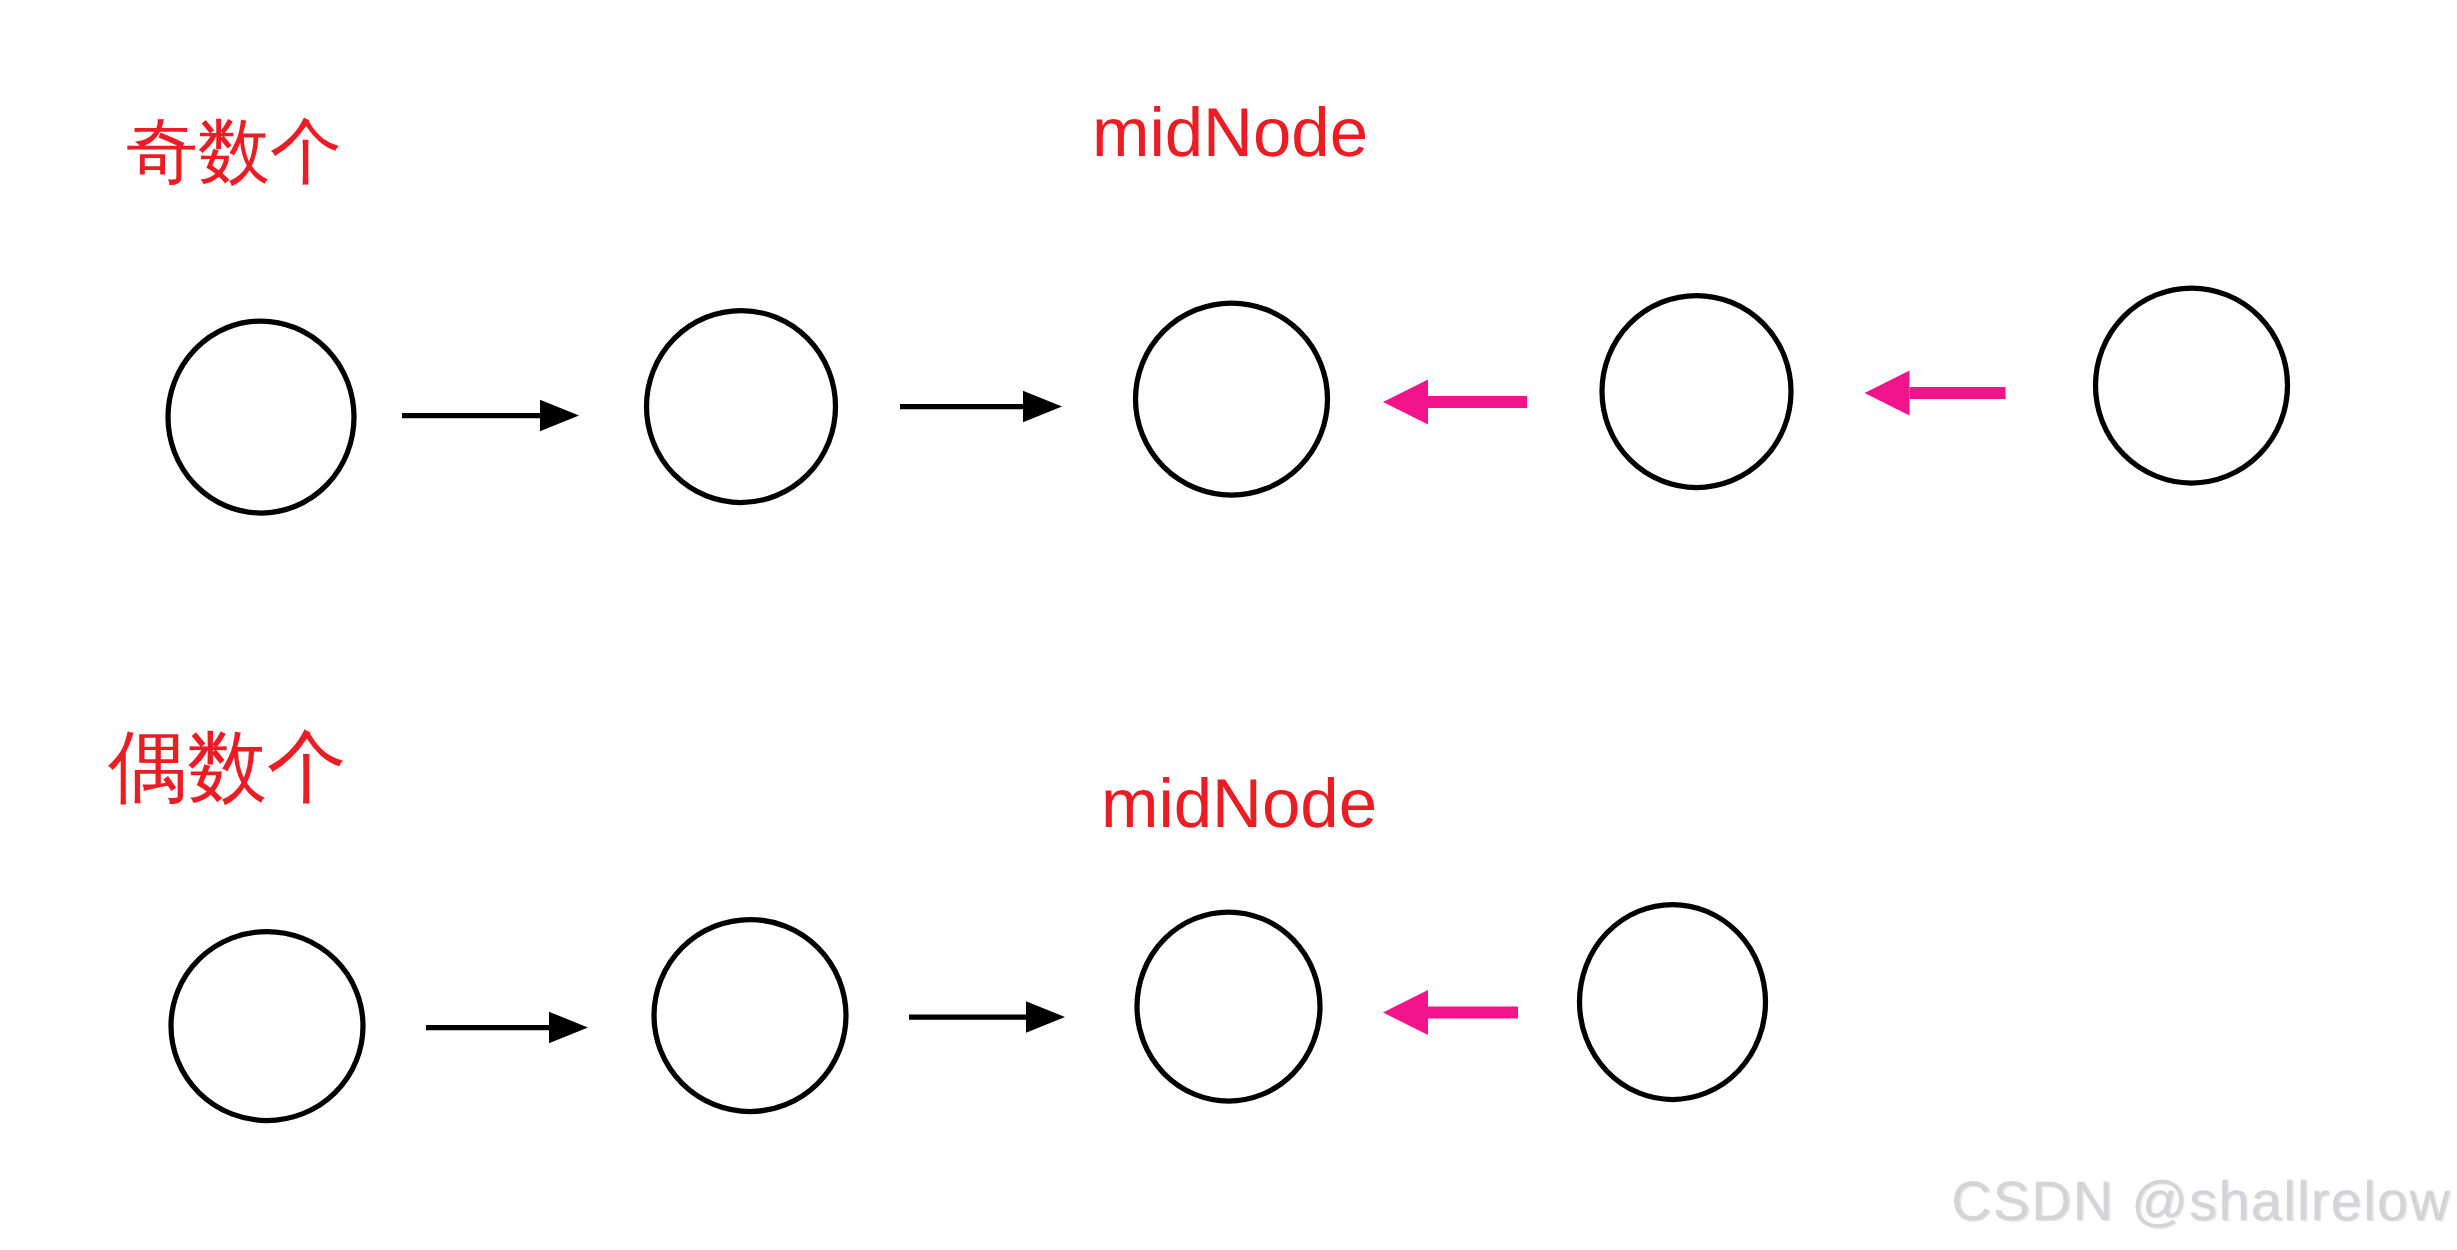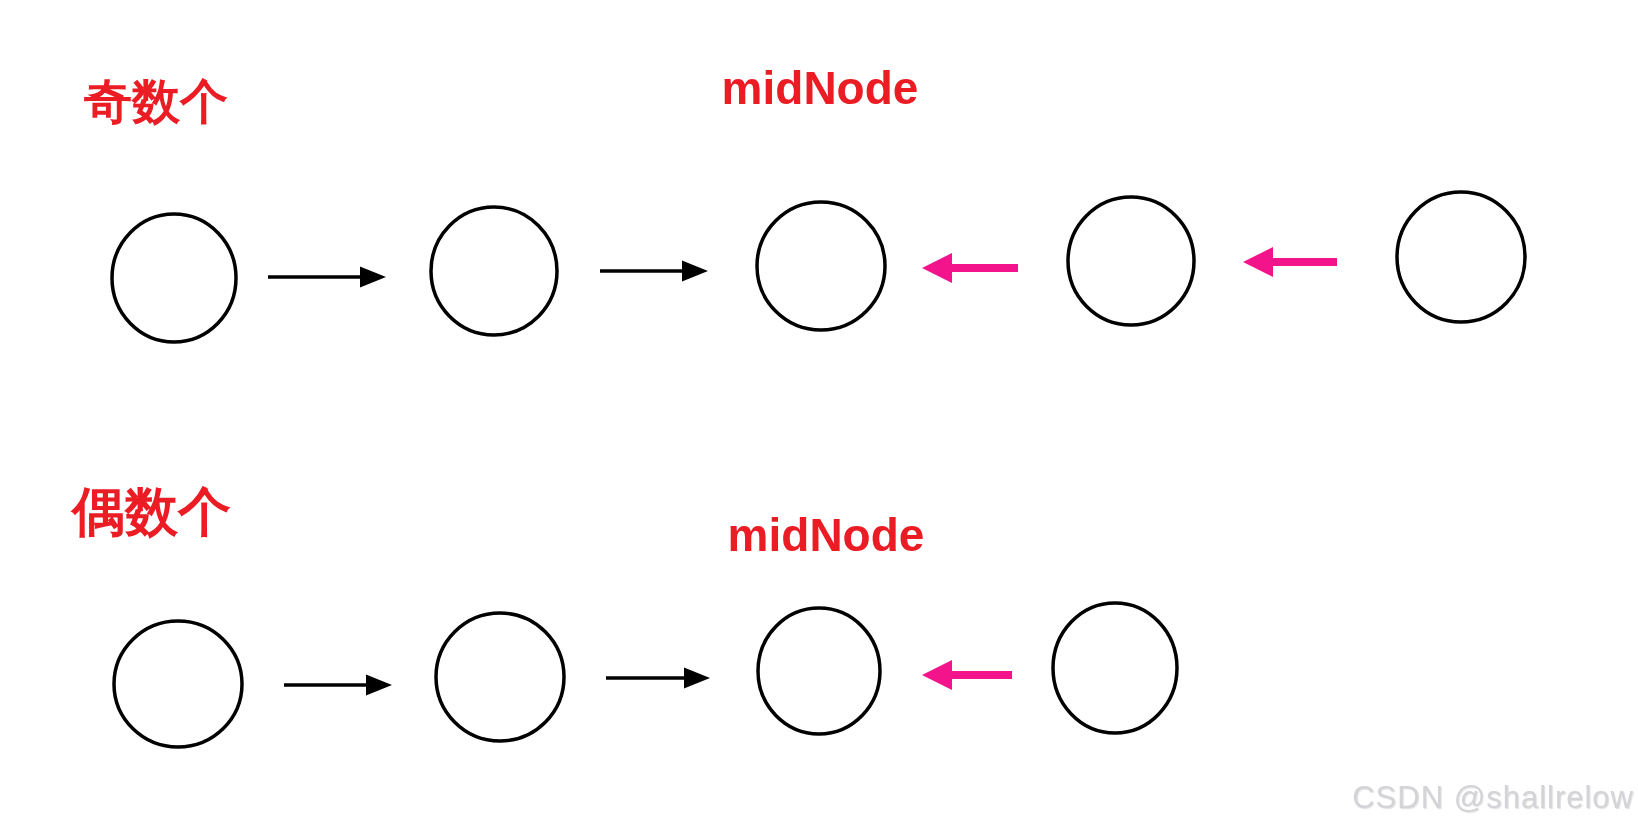--- a/index.html
+++ b/index.html
@@ -19,21 +19,21 @@
     position: absolute;
     left: 0;
     top: 0;
     width: 1638px;
     height: 833px;
   }
   .lbl {
     position: absolute;
     white-space: nowrap;
     line-height: 1.1;
-    font-weight: 700;
+    font-weight: 400;
   }
   .lbl-odd {
     left: 84px;
     top: 76px;
     font-size: 48px;
   }
   .lbl-midtop {
     left: 690px;
     top: 63px;
     width: 260px;
@@ -49,21 +49,21 @@
     left: 696px;
     top: 510px;
     width: 260px;
     text-align: center;
     font-size: 46px;
   }
   .watermark {
     position: absolute;
     right: 4px;
     top: 780px;
-    font-size: 31px;
+    font-size: 37px;
     letter-spacing: 1px;
     white-space: nowrap;
     text-shadow: 1px 1px 1px rgba(160,160,160,0.35);
   }
 </style>
 </head>
 <body>
 
 <div class="stage">
 

